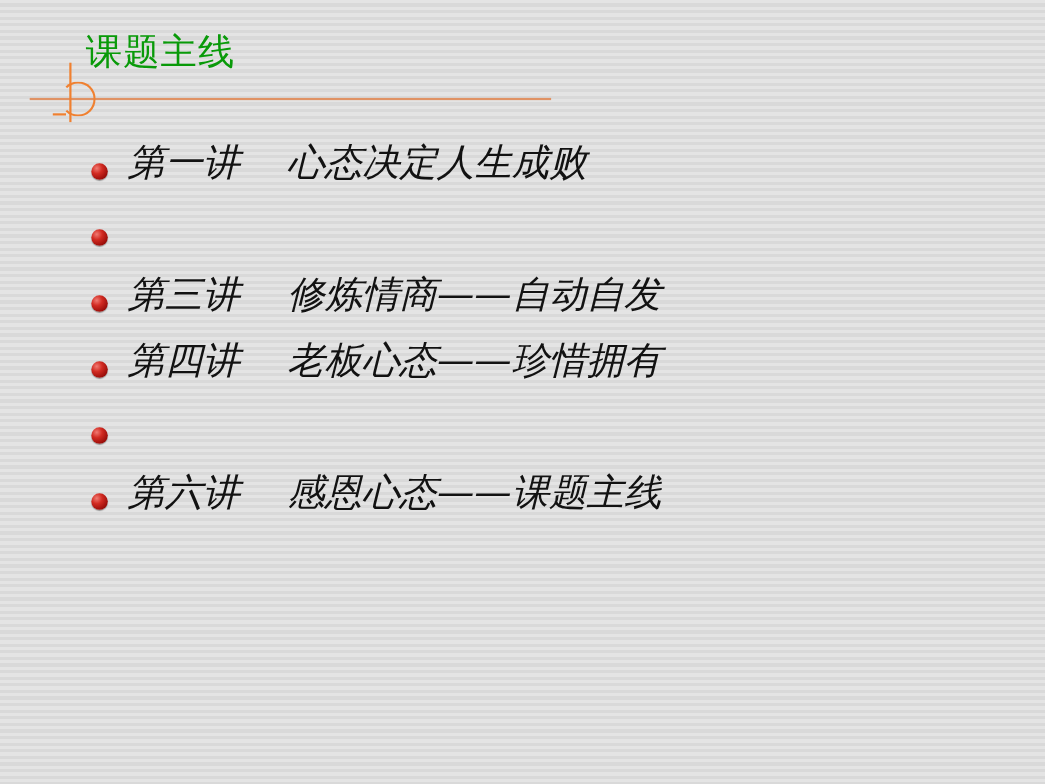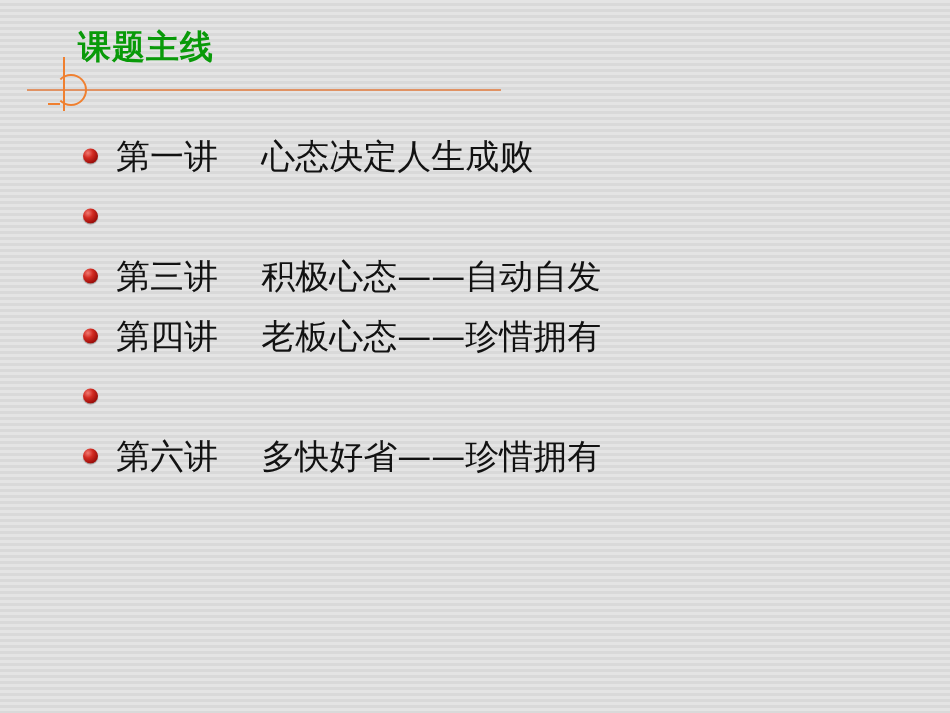--- a/index.html
+++ b/index.html
@@ -35,21 +35,21 @@
     left: 0;
     top: 0;
     width: 950px;
     height: 115px;
   }
   #slide-title {
     position: absolute;
     left: 78px;
     top: 26px;
     font-size: 33px;
-    font-weight: bold;
+    font-weight: normal;
     color: #099a09;
     letter-spacing: 1px;
     line-height: 42px;
     white-space: nowrap;
   }
   
   #title-rule {
     position: absolute;
     left: 27px;
     top: 89px;
@@ -95,21 +95,21 @@
     width: 800px;
     margin: 0;
     padding: 0;
     list-style: none;
   }
   .agenda-item {
     position: relative;
     height: 60px;
     padding-left: 36px;
     display: flex;
-    align-items: center;
+    font-style: italic;
   }
   .bullet-sphere {
     position: absolute;
     left: 3px;
     top: 50%;
     transform: translateY(-50%);
     width: 15px;
     height: 15px;
     border-radius: 50%;
     background: radial-gradient(circle at 33% 30%,
@@ -157,35 +157,35 @@
       <span class="bullet-sphere"></span>
       <span class="agenda-text">第一讲    心态决定人生成败</span>
     </li>
 
     <li class="agenda-item">
       <span class="bullet-sphere"></span>
     </li>
 
     <li class="agenda-item">
       <span class="bullet-sphere"></span>
-      <span class="agenda-text">第三讲    积极心态——自动自发</span>
+      <span class="agenda-text">第三讲    修炼情商——自动自发</span>
     </li>
 
     <li class="agenda-item">
       <span class="bullet-sphere"></span>
       <span class="agenda-text">第四讲    老板心态——珍惜拥有</span>
     </li>
 
     <li class="agenda-item">
       <span class="bullet-sphere"></span>
     </li>
 
     <li class="agenda-item">
       <span class="bullet-sphere"></span>
-      <span class="agenda-text">第六讲    多快好省——珍惜拥有</span>
+      <span class="agenda-text">第六讲    感恩心态——课题主线</span>
     </li>
 
   </ul>
 
   <div id="footer">
 
     
 
     
 

